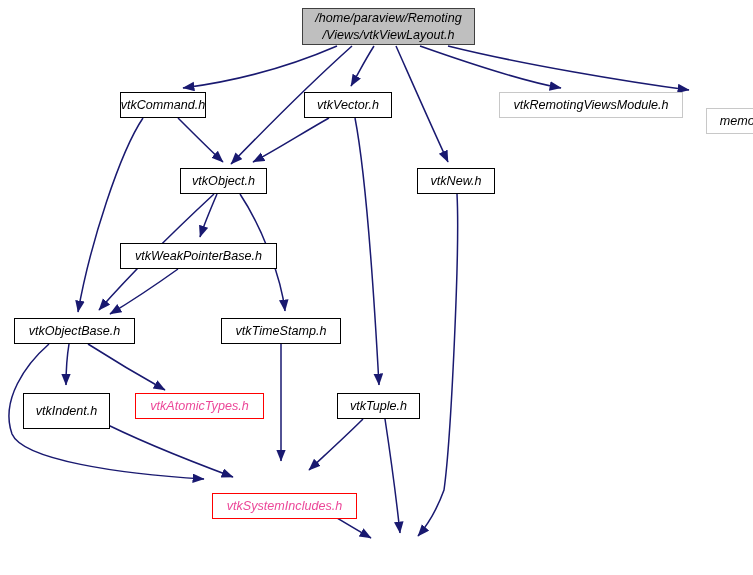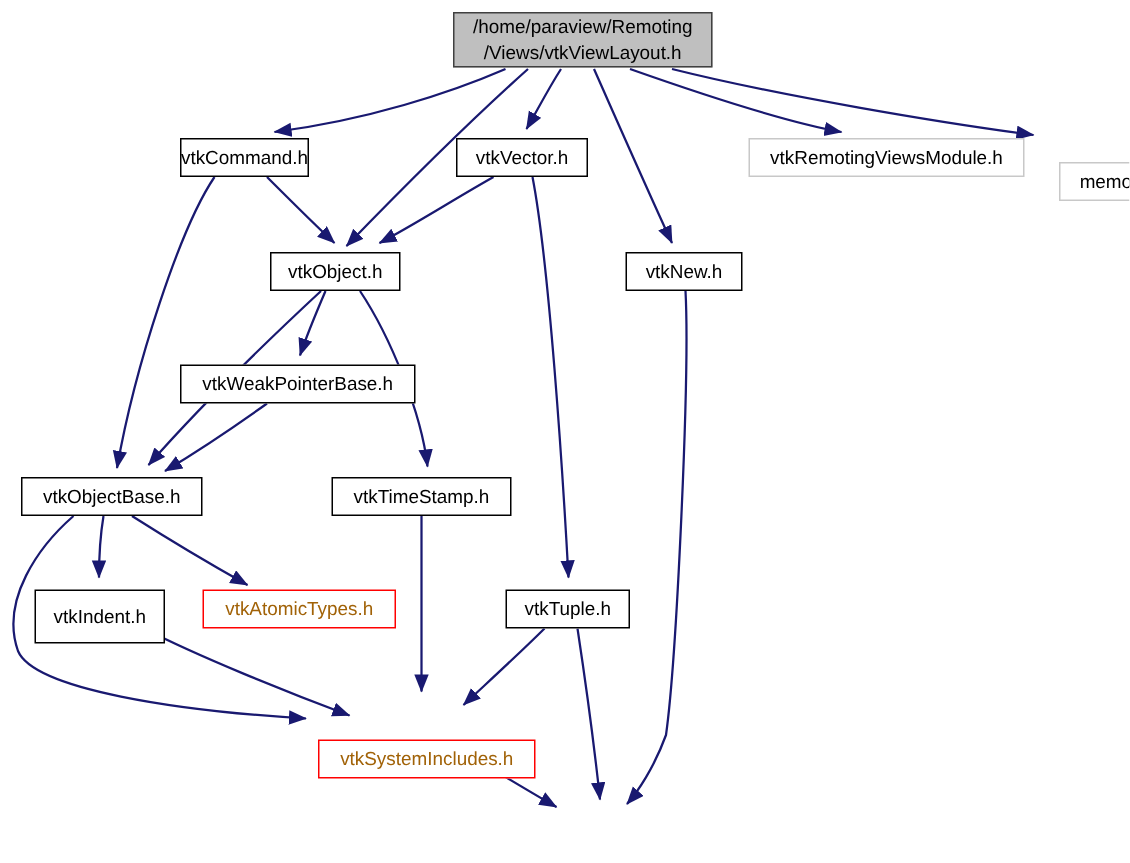--- a/index.html
+++ b/index.html
@@ -18,29 +18,30 @@
     align-items:center;
     justify-content:center;
     text-align:center;
     font-size:12.6px;
     line-height:15px;
     color:#000000;
     background:#ffffff;
     border:1px solid #000000;
     white-space:pre;
     letter-spacing:0px;
+    font-style:italic;
   }
   .node.root{
     background:#bfbfbf;
     border:1px solid #404040;
     font-size:12.6px;
     line-height:17px;
   }
   .node.faint{ border:1px solid #c8c8c8;margin-left:30px; }
-  .node.redbox{ border:1px solid #ff0000; color:#a16207; }
+  .node.redbox{ border:1px solid #ff0000; color:#ec4899; }
 </style>
 </head>
 <body>
 
 <div id="canvas">
 
   <svg id="edges" viewBox="0 0 753 575" xmlns="http://www.w3.org/2000/svg">
     <defs>
       <marker id="ah" markerWidth="9" markerHeight="9" refX="7.6" refY="3.2" orient="auto" markerUnits="strokeWidth">
         <path d="M0,0 L8,3.2 L0,6.4 Z" fill="#191970"></path>

